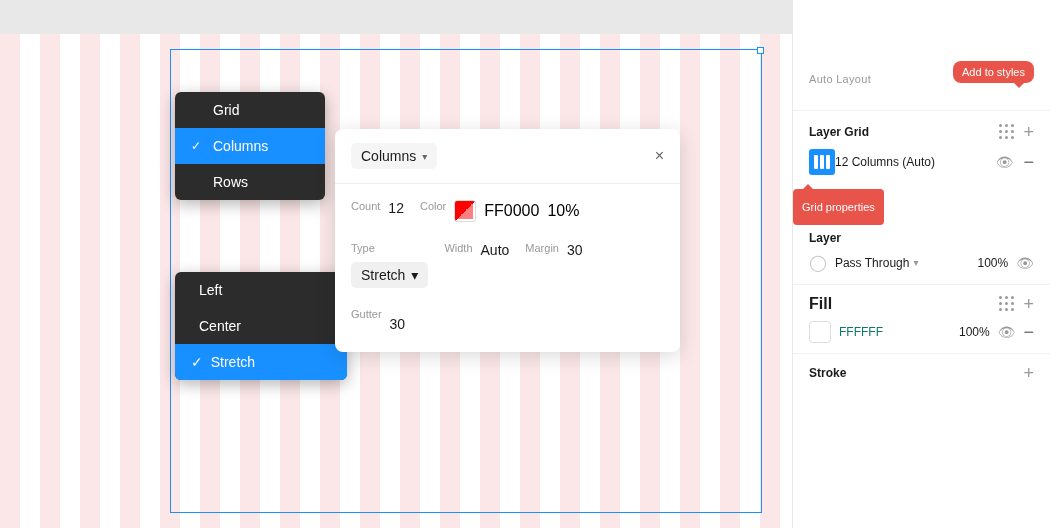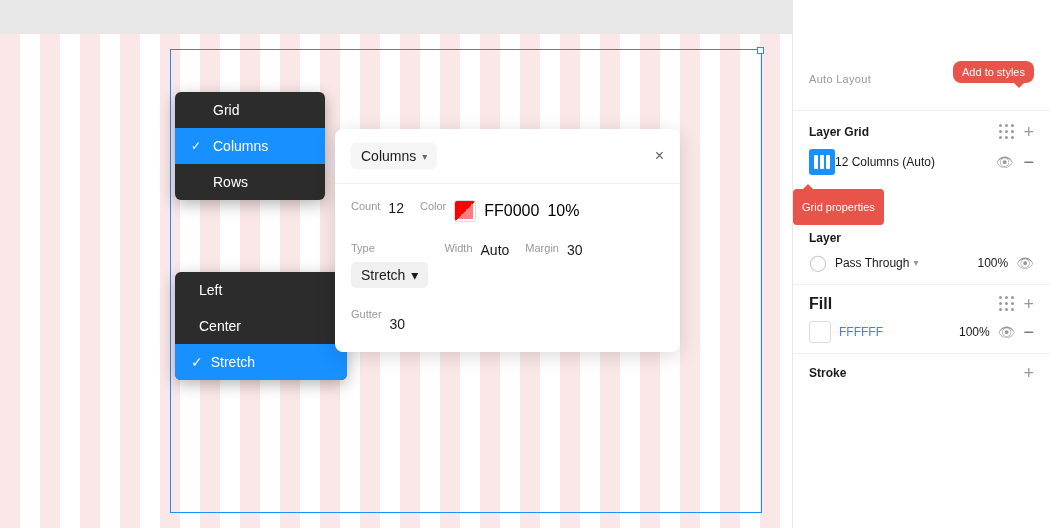--- a/index.html
+++ b/index.html
@@ -379,21 +379,21 @@
       background: white;
       border: 1px solid #ddd;
       border-radius: 3px;
       flex-shrink: 0;
       cursor: pointer;
     }
 
     .fill-hex {
       flex: 1;
       font-size: 12px;
-      color: #3b82f6;
+      color: #0f766e;
     }
 
     .fill-opacity {
       font-size: 12px;
       color: #1a1a1a;
     }
 
     .plus-icon {
       font-size: 18px;
       color: #999;

